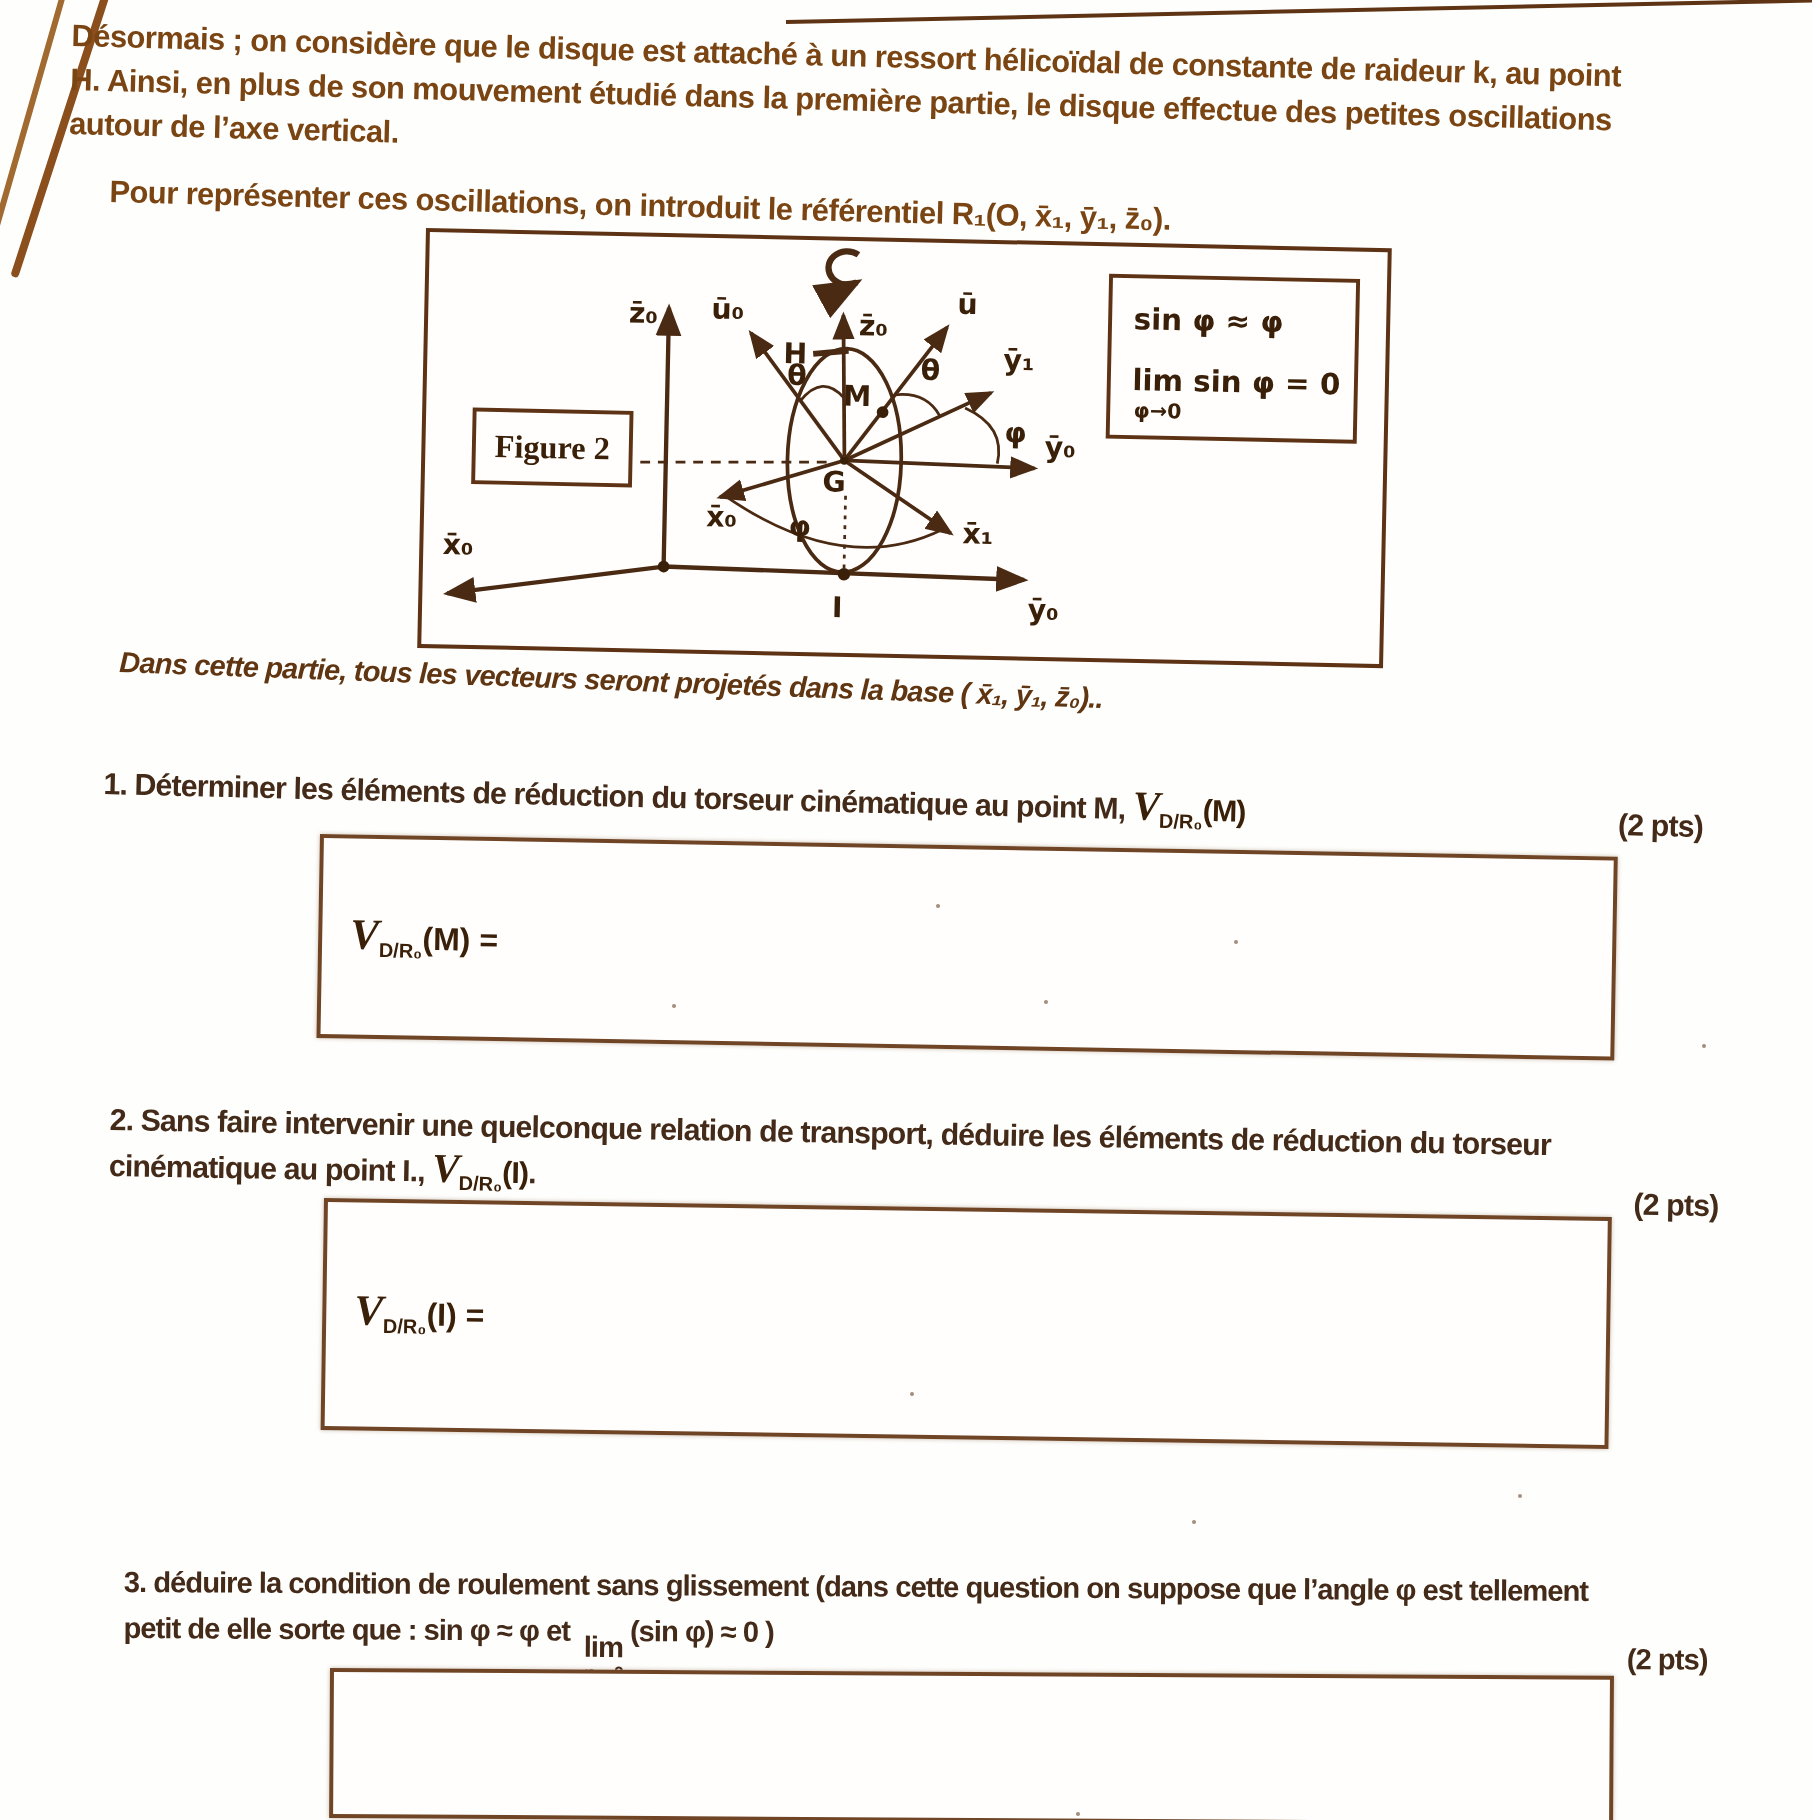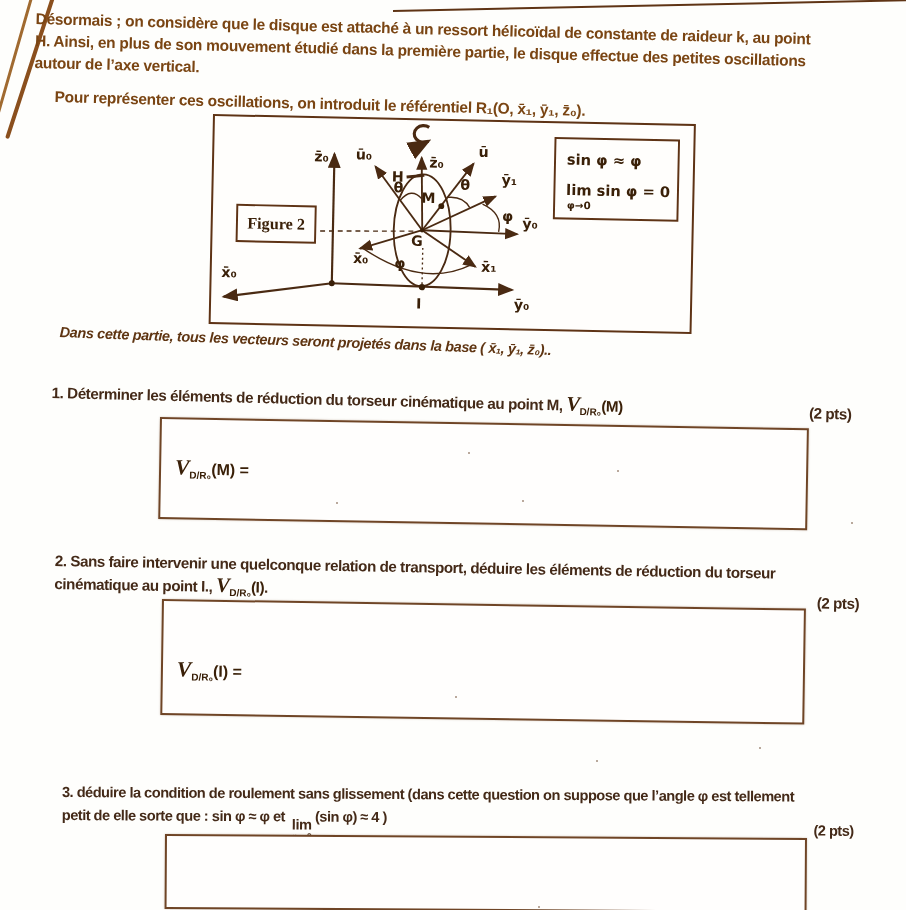--- a/index.html
+++ b/index.html
@@ -143,29 +143,29 @@
     <div class="anslabel" style="top:38px;"><span class="formula"><span class="sv">V</span><sub>D/R₀</sub>(M) =</span></div>
   </div>
 
   <div class="q" style="left:55px;top:549px;width:805px;transform:rotate(1.0deg);">
     <div>2. Sans faire intervenir une quelconque relation de transport, déduire les éléments de réduction du torseur</div>
     <div>cinématique au point <b>I</b>., <span class="formula"><span class="sv">V</span><sub>D/R₀</sub>(I)</span>.</div>
     <span class="pts" style="bottom:0;">(2 pts)</span>
   </div>
 
   <div class="ansbox" style="left:162px;top:599px;width:640px;height:112px;transform:rotate(0.85deg);">
-    <div class="anslabel" style="top:58px;"><span class="formula"><span class="sv">V</span><sub>D/R₀</sub>(I) =</span></div>
+    <div class="anslabel" style="top:44px;"><span class="formula"><span class="sv">V</span><sub>D/R₀</sub>(I) =</span></div>
   </div>
 
   <div class="q q3" style="left:62px;top:781px;width:792px;transform:rotate(0.35deg);">
     <div>3. déduire la condition de roulement sans glissement (dans cette question on suppose que l’angle φ est tellement</div>
     <div>petit de elle sorte que : <b>sin φ ≈ φ</b>  et <span class="lim">
           <b>lim</b>
           <span class="under">φ→0</span>
-        </span><b>(sin φ) ≈ 4</b> )</div>
+        </span><b>(sin φ) ≈ 0</b> )</div>
     <span class="pts" style="bottom:2px;">(2 pts)</span>
   </div>
 
   <div class="ansbox" style="left:165px;top:834px;width:638px;height:71px;transform:rotate(0.35deg);"></div>
 
   <div class="speck" style="left:468px;top:452px;"></div>
   <div class="speck" style="left:522px;top:500px;"></div>
   <div class="speck" style="left:617px;top:470px;"></div>
   <div class="speck" style="left:336px;top:502px;"></div>
   <div class="speck" style="left:851px;top:522px;"></div>

